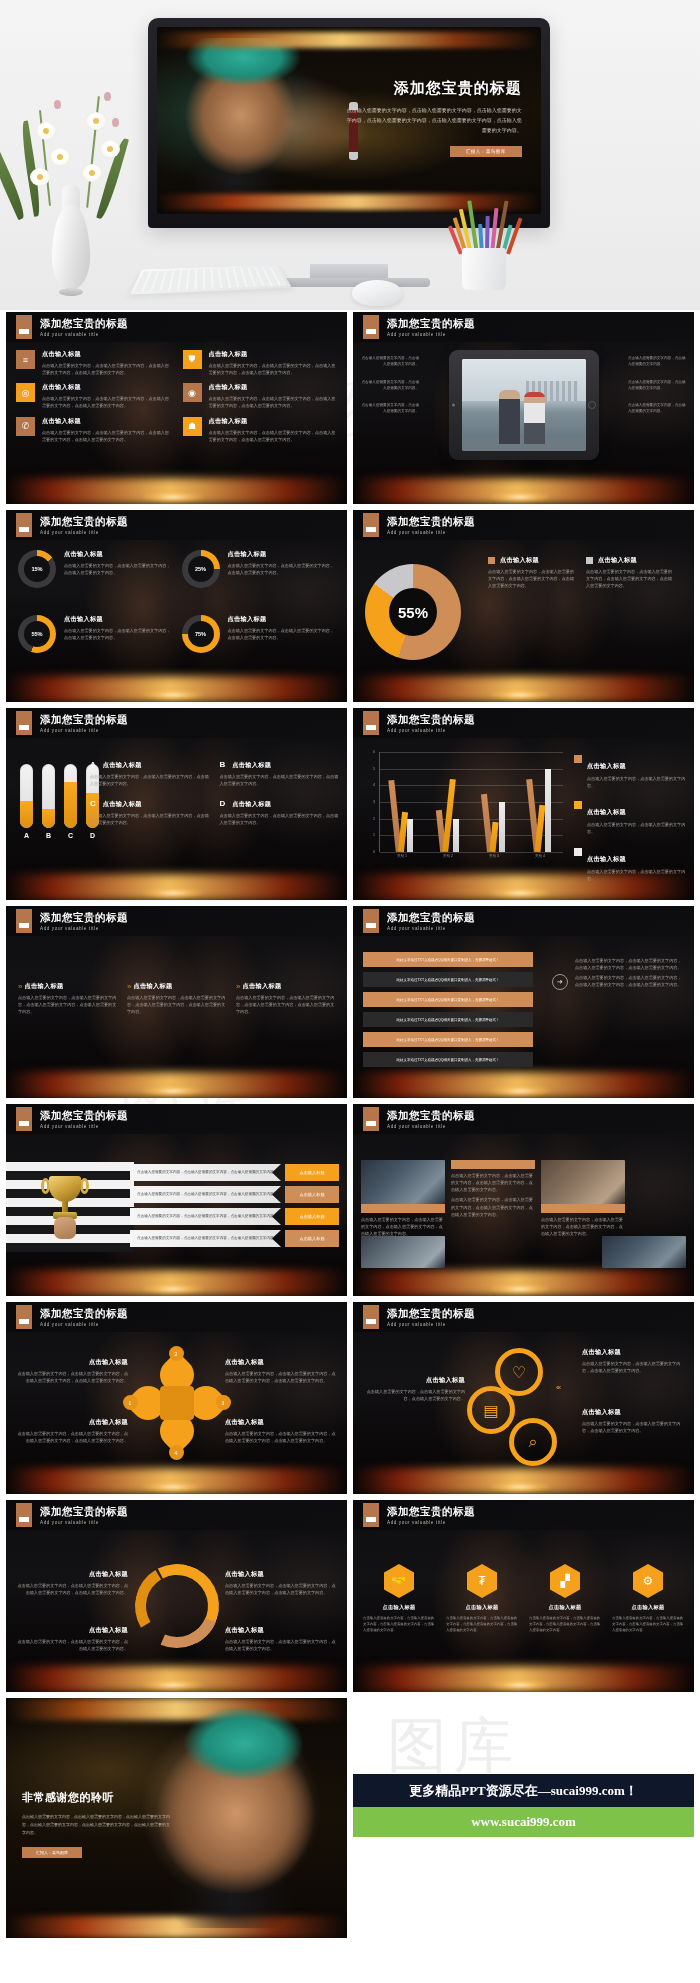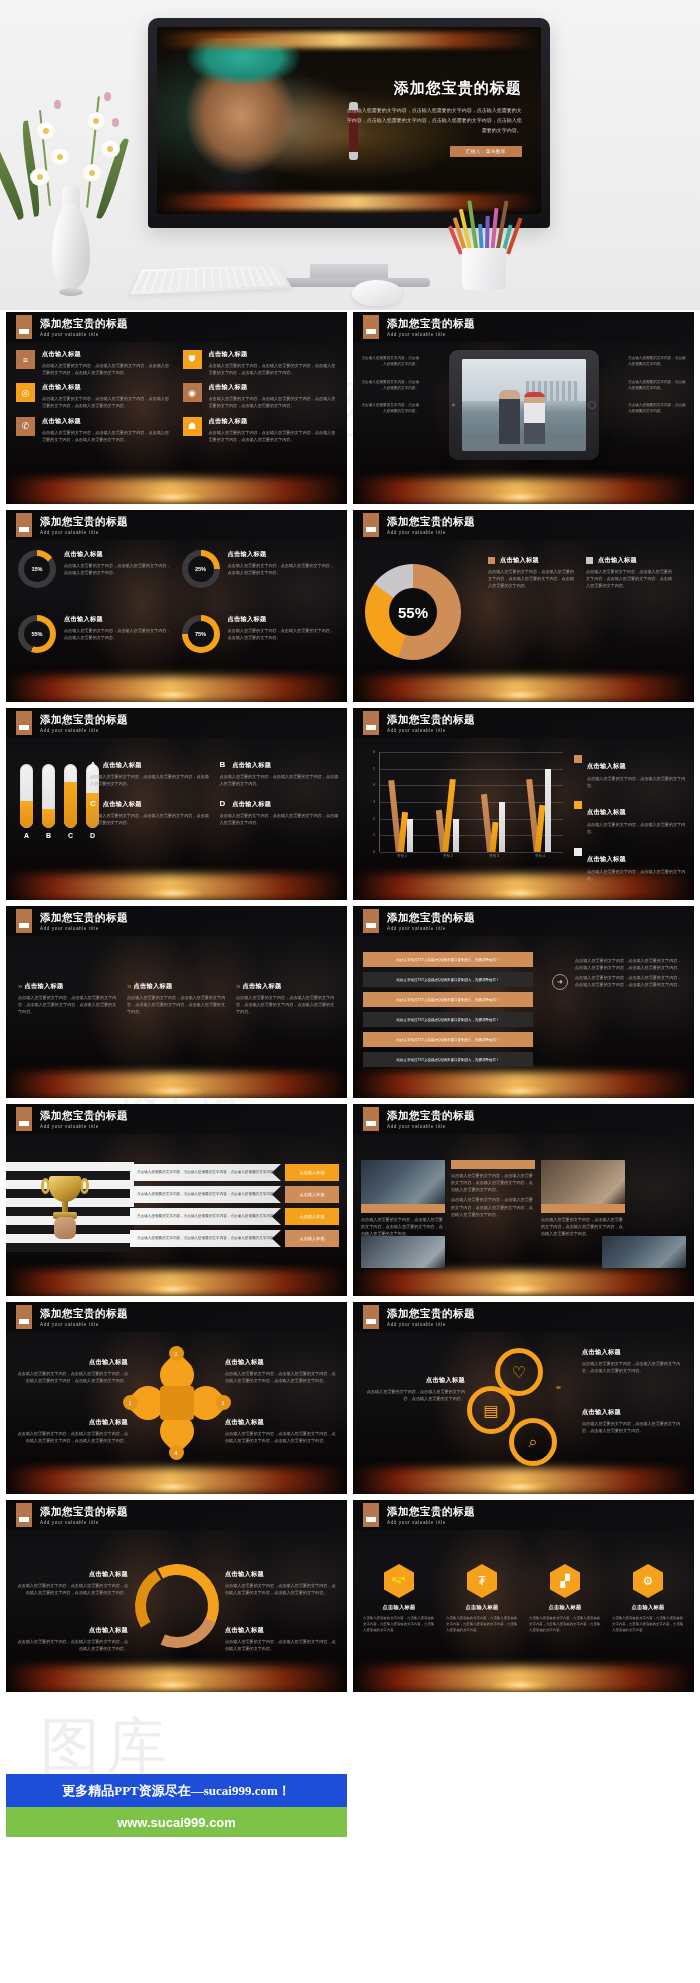--- a/index.html
+++ b/index.html
@@ -302,26 +302,26 @@
     background:linear-gradient(90deg,rgba(120,40,10,0) 0%,rgba(200,70,20,.8) 22%,rgba(255,208,120,.95) 50%,rgba(170,60,18,.7) 78%,rgba(120,40,10,0) 100%); filter:blur(3px); }
   .ty-text { position:absolute; left:16px; top:92px; width:150px; }
   .ty-h { font-size:11px; color:#fff; font-weight:bold; letter-spacing:.5px; }
   .ty-p { font-size:4px; color:#bdb8b2; line-height:2; margin-top:8px; }
   .ty-btn { display:inline-block; margin-top:10px; background:#c07d4e; color:#fff; font-size:4px; padding:3px 14px; }
 
   
   .promo { position:relative; width:341px; height:240px; background:#fff; }
   .promo-wm { position:absolute; left:34px; top:8px; font-size:60px; color:#eeeeee;
     font-family:"Liberation Serif","DejaVu Serif",serif; letter-spacing:6px; }
-  .promo-g1 { position:absolute; left:0; top:76px; width:100%; height:33px; background:#1d4ed8;
+  .promo-g1 { position:absolute; left:0; top:76px; width:100%; height:33px; background:#0f172a;
     display:flex; align-items:center; justify-content:center; }
   .promo-g1 span { color:#fff; font-size:13px; font-weight:bold; font-family:"Liberation Serif","DejaVu Serif",serif; }
   .promo-g2 { position:absolute; left:0; top:109px; width:100%; height:30px; background:#7fc24a;
     display:flex; align-items:center; justify-content:center; }
-  .promo-g2 span { color:#fff; font-size:13px; font-weight:bold; font-family:Liberation Sans, sans-serif; }
+  .promo-g2 span { color:#fff; font-size:13px; font-weight:bold; font-family:Liberation Serif, serif; }
 
   .watermark { position:absolute; pointer-events:none; color:rgba(0,0,0,.045);
     font-family:"Liberation Serif","DejaVu Serif",serif; font-size:64px; letter-spacing:10px; }
   .wm1 { left:330px; top:360px; transform:rotate(-8deg); }
   .wm2 { left:120px; top:1060px; transform:rotate(-8deg); }
 </style>
 </head>
 <body>
 
 <div class="hero">
@@ -1021,20 +1021,34 @@
         </div>
         <div class="hexcell">
           <div class="hex">⚙</div>
           <div class="ih">点击输入标题</div>
           <div class="ip">点击输入您需要的文字内容，点击输入您需要的文字内容，点击输入您需要的文字内容，点击输入您需要的文字内容。</div>
         </div>
       </div>
     </div>
   </div>
 
+  <div class="ty">
+    <div class="ty-bg"></div>
+    <div class="ty-flare-t"></div>
+    <div class="ty-flare-b"></div>
+    <div style="position:absolute;left:150px;top:10px;width:190px;height:220px;
+      background:radial-gradient(ellipse 44% 24% at 46% 16%,#2fae98 0%,#1d8b78 46%,rgba(0,0,0,0) 72%),
+                 radial-gradient(ellipse 52% 46% at 42% 48%,#cd9467 0%,#90613e 54%,rgba(0,0,0,0) 80%),
+                 radial-gradient(ellipse 44% 26% at 40% 88%,#17171a 0%,rgba(0,0,0,0) 74%);"></div>
+    <div class="ty-text">
+      <div class="ty-h">非常感谢您的聆听</div>
+      <div class="ty-p">点击输入您需要的文字内容，点击输入您需要的文字内容，点击输入您需要的文字内容，点击输入您需要的文字内容，点击输入您需要的文字内容，点击输入您需要的文字内容。</div>
+      <div class="ty-btn">汇报人：菜鸟图库</div>
+    </div>
+  </div>
 
   <div class="promo">
     <div class="promo-wm">图库</div>
     <div class="promo-g1">
       <span>更多精品PPT资源尽在—sucai999.com！</span>
     </div>
     <div class="promo-g2">
       <span>www.sucai999.com</span>
     </div>
   </div>

